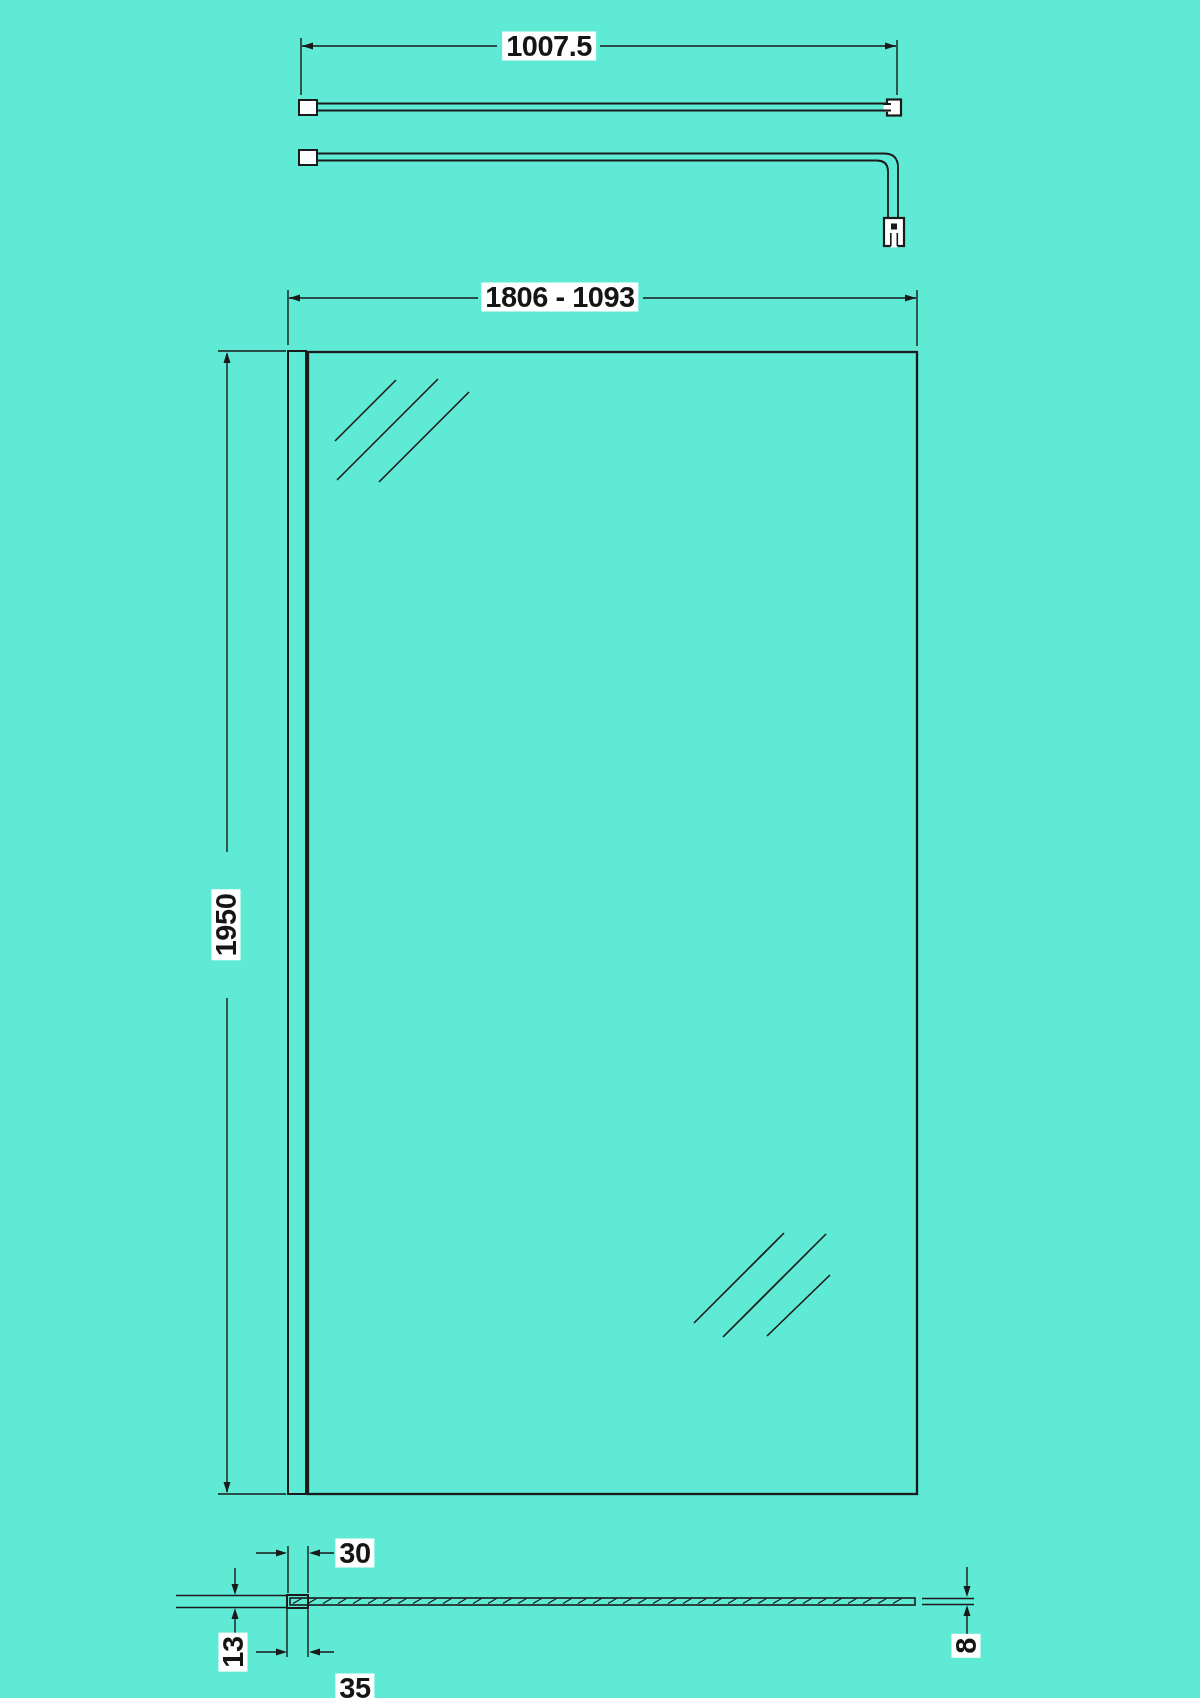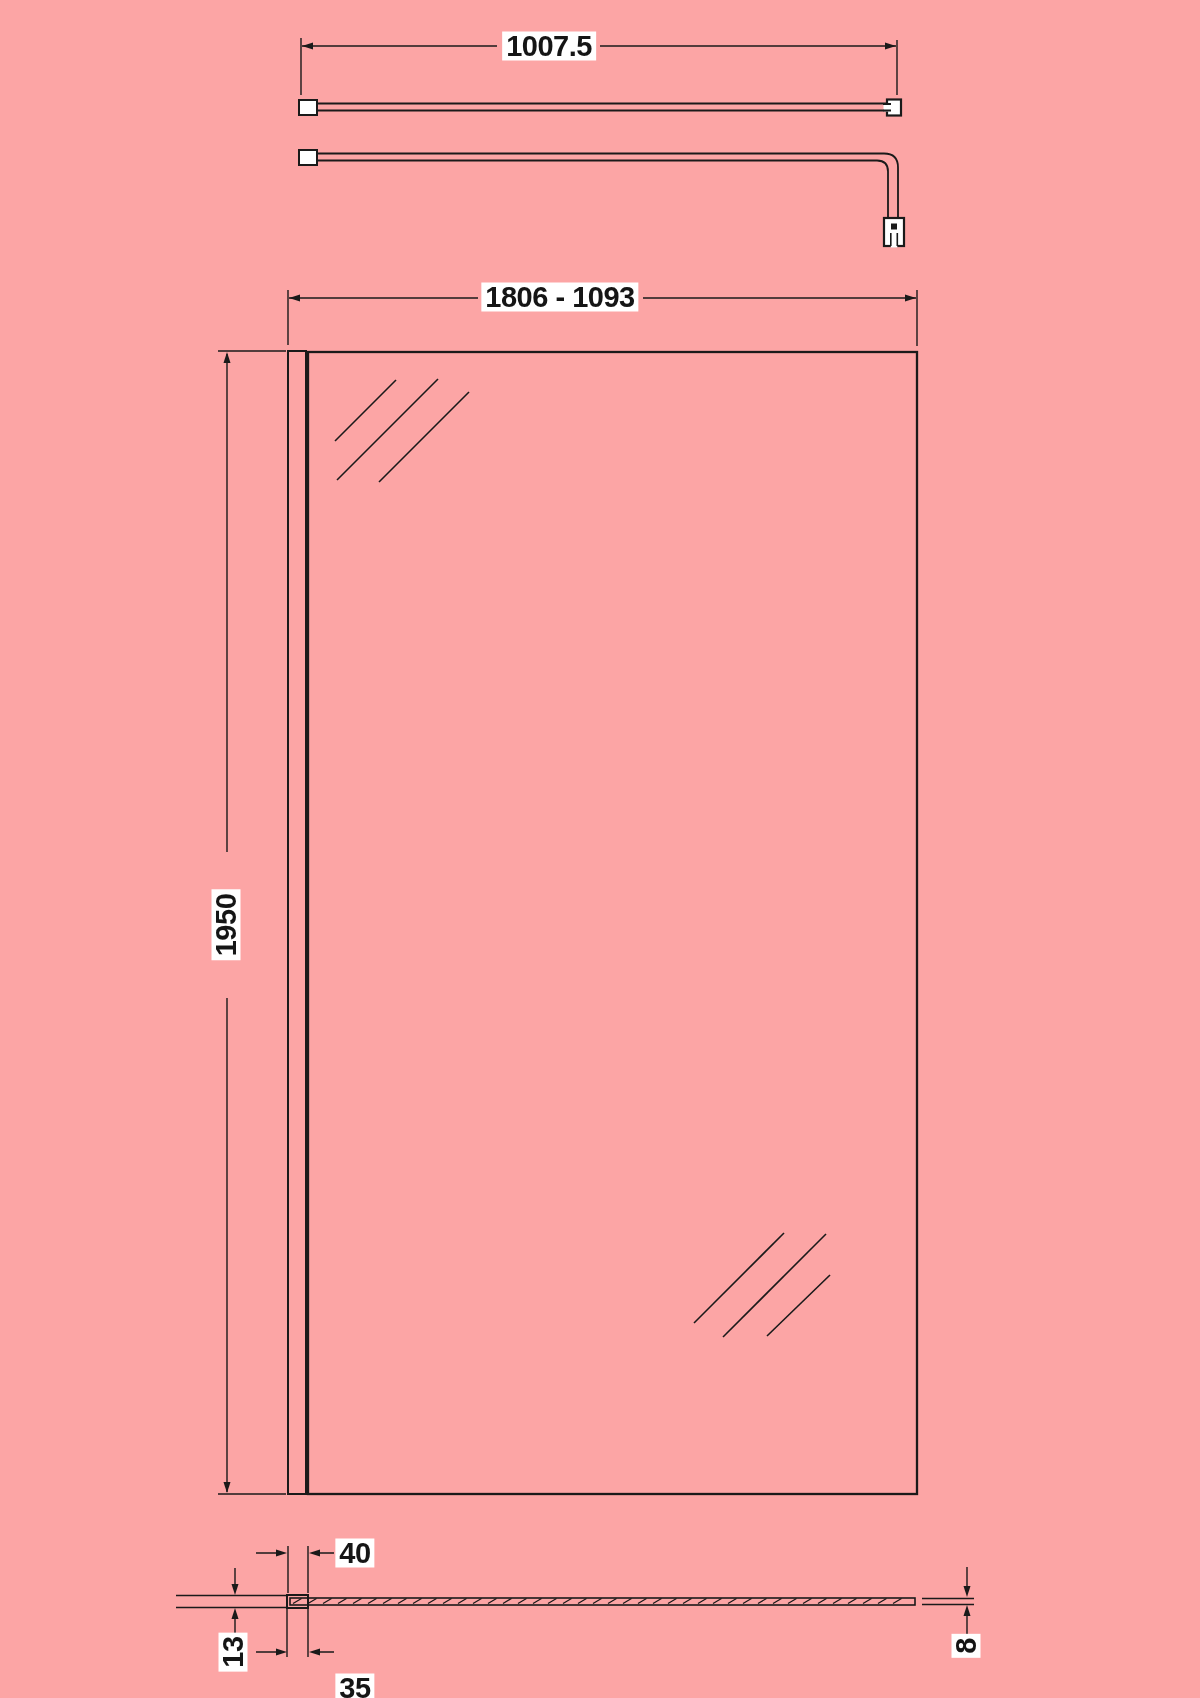--- a/index.html
+++ b/index.html
@@ -1,20 +1,20 @@
 <!DOCTYPE html>
 <html><head>
 <meta charset="utf-8">
 <style>
   html, body { margin: 0; padding: 0; background: #ffffff; }
   .canvas {
     position: relative;
     width: 1200px;
     height: 1698px;
-    background: #fca5a5;
+    background: #5eead4;
     font-family: "Liberation Sans", sans-serif;
     overflow: hidden;
   }
   .canvas svg { position: absolute; left: 0; top: 0; }
   .dim-label {
     position: absolute;
     transform: translate(-50%, -50%);
     font-weight: 700;
     font-size: 29px;
     letter-spacing: -0.5px;
@@ -115,20 +115,20 @@
       <rect x="287" y="1595" width="21" height="13" stroke-width="2"></rect>
     </g>
   </svg>
 
   <div class="dim-label" style="left:549px; top:46px;">1007.5</div>
 
   <div class="dim-label" style="left:560px; top:297px;">1806 - 1093</div>
 
   <div class="dim-label vertical" style="left:226px; top:925px;">1950</div>
 
-  <div class="dim-label" style="left:355px; top:1553px;">40</div>
+  <div class="dim-label" style="left:355px; top:1553px;">30</div>
 
   <div class="dim-label" style="left:355px; top:1652px;margin-top:36px;">35</div>
 
   <div class="dim-label vertical" style="left:233px; top:1652px;">13</div>
 
   <div class="dim-label vertical" style="left:966px; top:1646px;">8</div>
 </div>
 
 </body></html>

